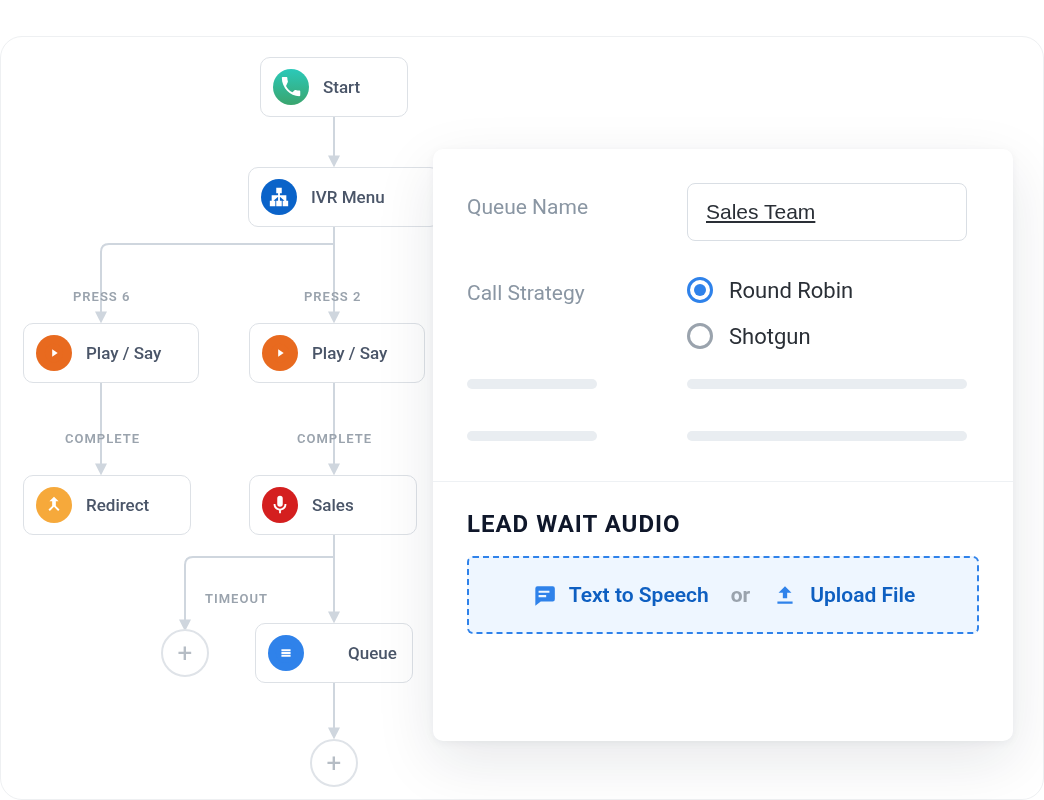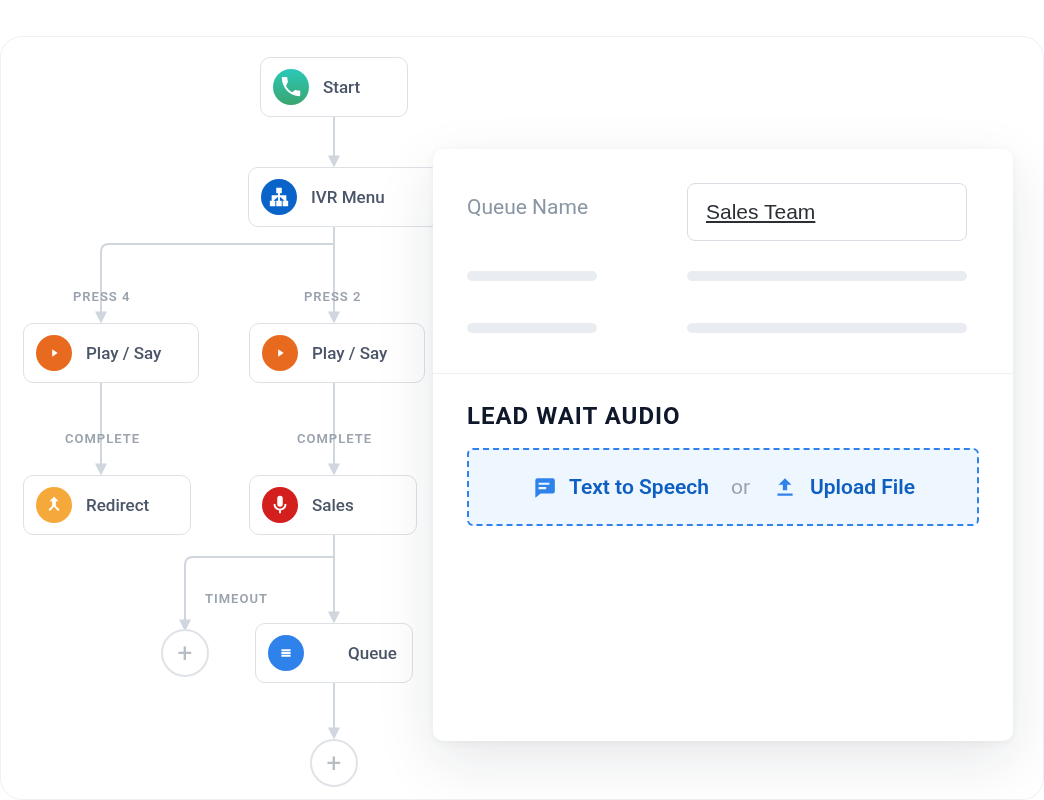--- a/index.html
+++ b/index.html
@@ -102,21 +102,21 @@
   .dropzone {
     margin: 0 34px 34px 34px;
     border: 2px dashed #2f82ea;
     background: #eef6ff;
     border-radius: 6px;
     height: 78px;
     display: flex; align-items: center; justify-content: center; gap: 22px;
     color: #0e5fc1;
     font-size: 21px; font-weight: 600;
   }
-  .dropzone .or { color: #9aa3ad; font-weight: 400; }
+  .dropzone .or { color: #9aa3ad; font-weight: 700; }
   .dz-btn { display: flex; align-items: center; gap: 12px; cursor: pointer; }
 
   svg.glyph { width: 22px; height: 22px; fill: currentColor; }
   .dz-btn svg.glyph { width: 26px; height: 26px; }
 </style>
 </head>
 <body>
 
 <div class="canvas">
 
@@ -157,21 +157,21 @@
 
   <div class="node" style="left:247px; top:130px; width:192px;">
     <span class="icon icon-ivr">
       <svg class="glyph" viewBox="0 0 24 24">
           <path d="M10 3h4v4h-4zM3 17h4v4H3zm7 0h4v4h-4zm7 0h4v4h-4zM12 7v4m0 0H5v6m7-6h7v6m-7-6v6" stroke="#fff" stroke-width="2" fill="#fff"></path>
         </svg>
     </span>
     <span>IVR Menu</span>
   </div>
 
-  <div class="edge-label" style="left:72px; top:252px;">PRESS 4</div>
+  <div class="edge-label" style="left:72px; top:252px;">PRESS 6</div>
   <div class="edge-label" style="left:303px; top:252px;">PRESS 2</div>
 
   <div class="node" style="left:22px; top:286px; width:176px;">
     <span class="icon icon-play">
       <svg class="glyph" viewBox="0 0 24 24">
           <circle cx="12" cy="12" r="10" fill="#e86a1f"></circle>
           <path d="M10 8l6 4-6 4z" fill="#fff"></path>
         </svg>
     </span>
     <span>Play / Say</span>
@@ -225,20 +225,33 @@
 
   <div class="panel">
     <div class="panel-body">
       <div class="form-row">
         <div class="label">Queue Name</div>
         <div class="field">
           <input class="text-input" value="Sales Team" style="">
         </div>
       </div>
 
+      <div class="form-row">
+        <div class="label">Call Strategy</div>
+        <div class="field radio-group">
+          <div class="radio-opt">
+            <span class="radio-dot selected"></span>
+            <span>Round Robin</span>
+          </div>
+          <div class="radio-opt">
+            <span class="radio-dot"></span>
+            <span>Shotgun</span>
+          </div>
+        </div>
+      </div>
 
       <div class="skeleton-grid">
         <div class="skel"></div>
           <div class="skel"></div>
         <div class="skel"></div>
           <div class="skel"></div>
       </div>
     </div>
 
     <div class="panel-divider"></div>

